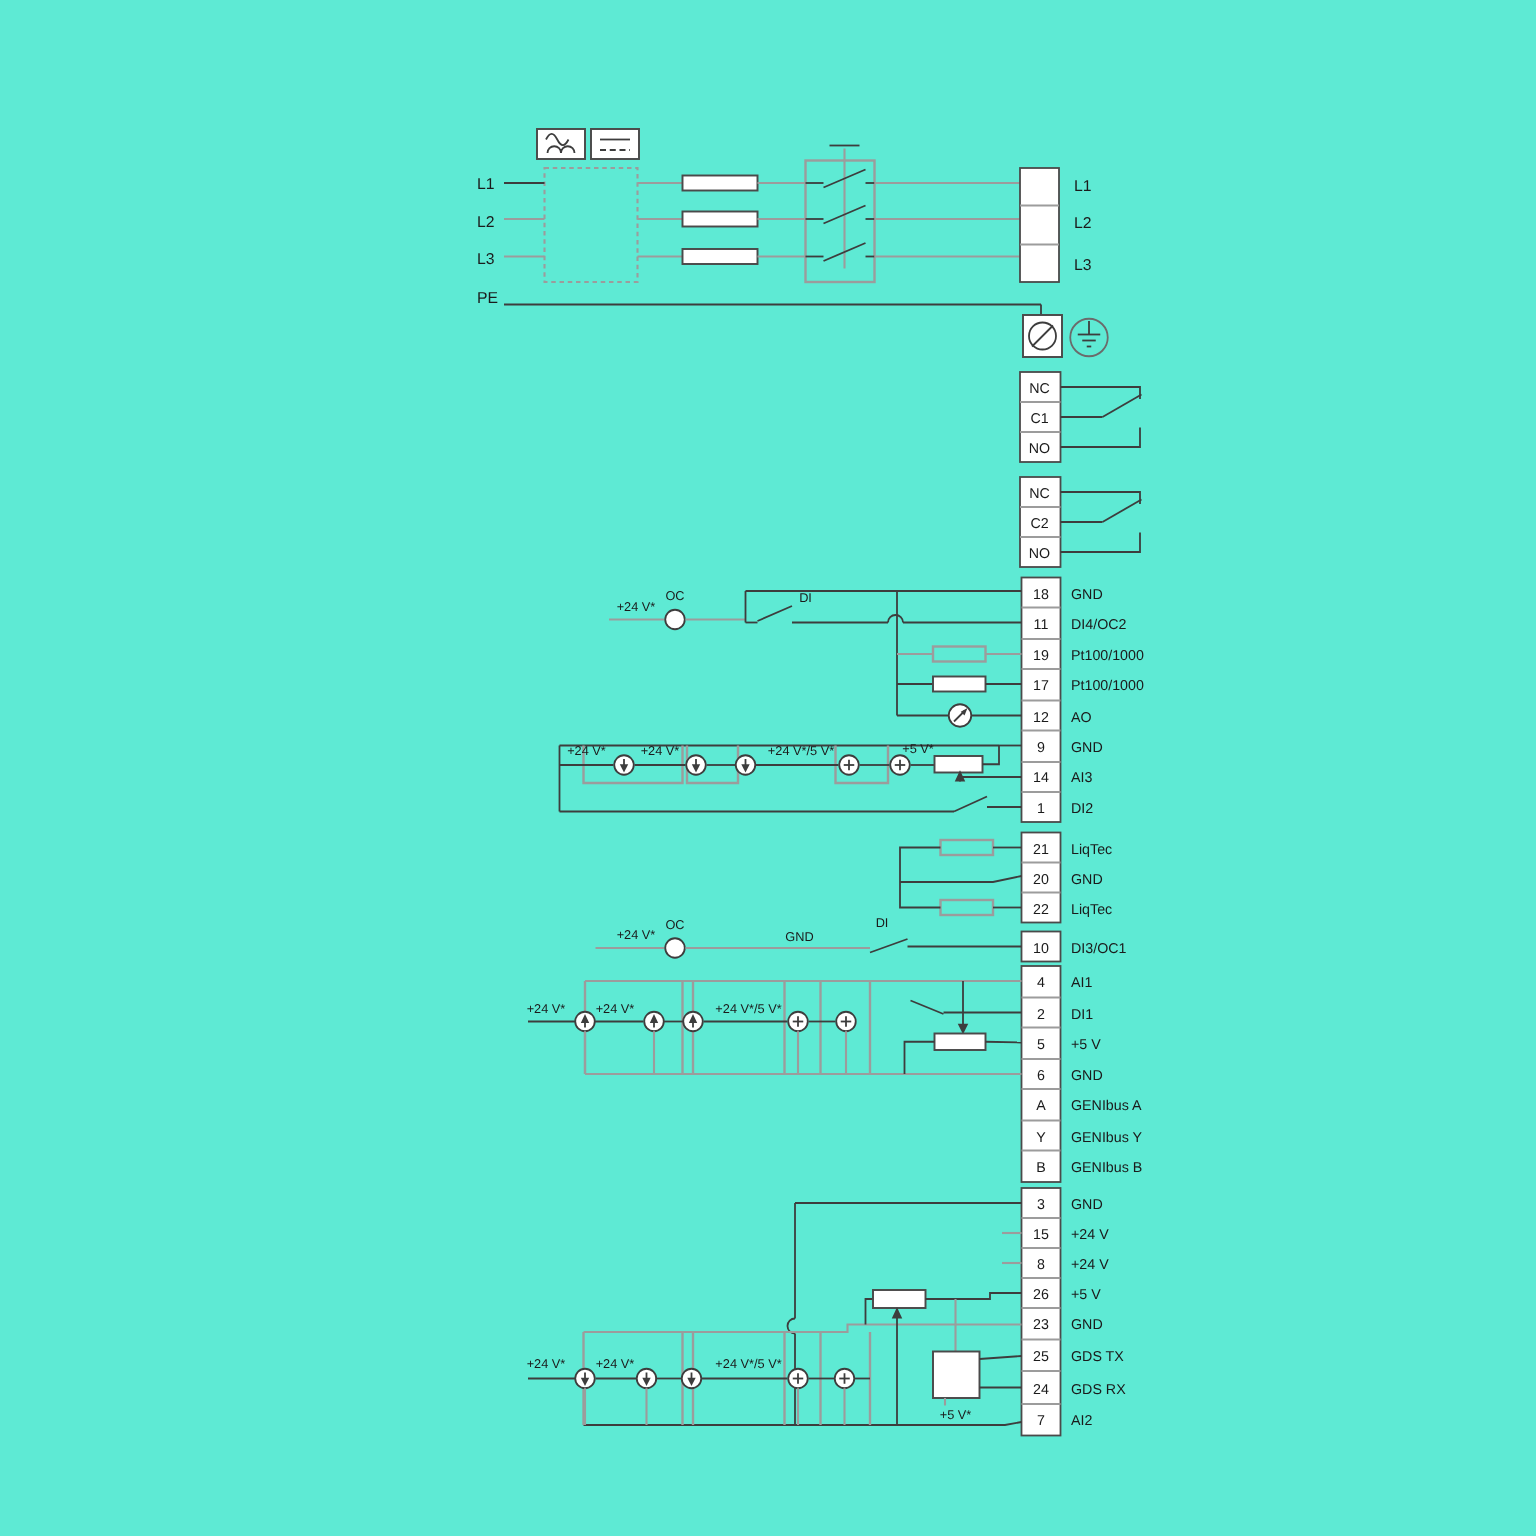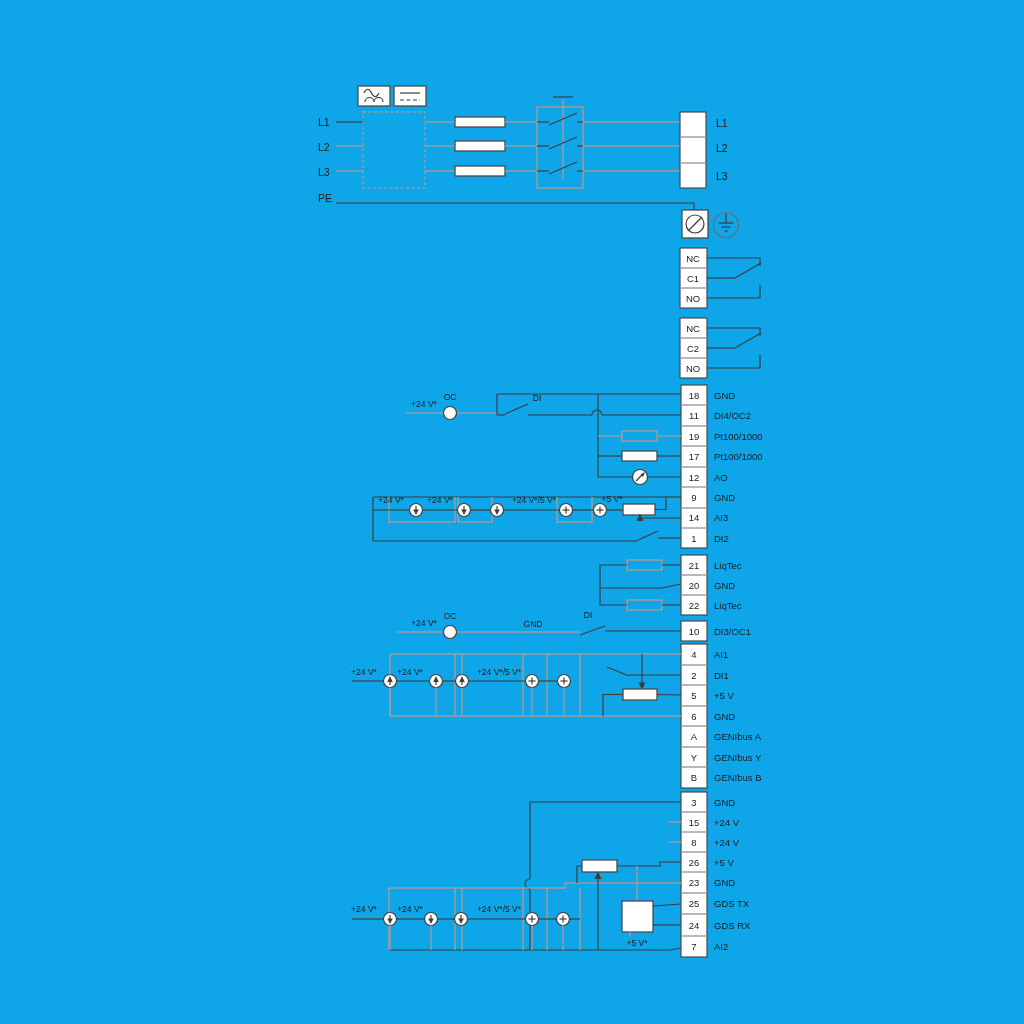--- a/index.html
+++ b/index.html
@@ -1,16 +1,16 @@
 <!DOCTYPE html>
 <html><head>
 <meta charset="utf-8">
 <style>
   html,body{margin:0;padding:0;background:#ffffff;}
-  .page{width:1024px;height:1024px;position:relative;background:#0ea5e9;}
+  .page{width:1024px;height:1024px;position:relative;background:#5eead4;}
   svg{display:block;}
   text{font-family:"Liberation Sans","DejaVu Sans",sans-serif;fill:#1b1b1b;}
   .tnum{font-size:9.5px;text-anchor:middle;}
   .tlbl{font-size:9.5px;text-anchor:start;}
   .inl{font-size:8.5px;text-anchor:middle;}
   .pwr{font-size:10.5px;text-anchor:start;}
   .wd{stroke:#3d3d3d;stroke-width:1.2;fill:none;}
   .wg{stroke:#9c9c9c;stroke-width:1.4;fill:none;}
   .bx{stroke:#4a4a4a;stroke-width:1.3;fill:#ffffff;}
   .bxg{stroke:#9c9c9c;stroke-width:1.6;fill:none;}

